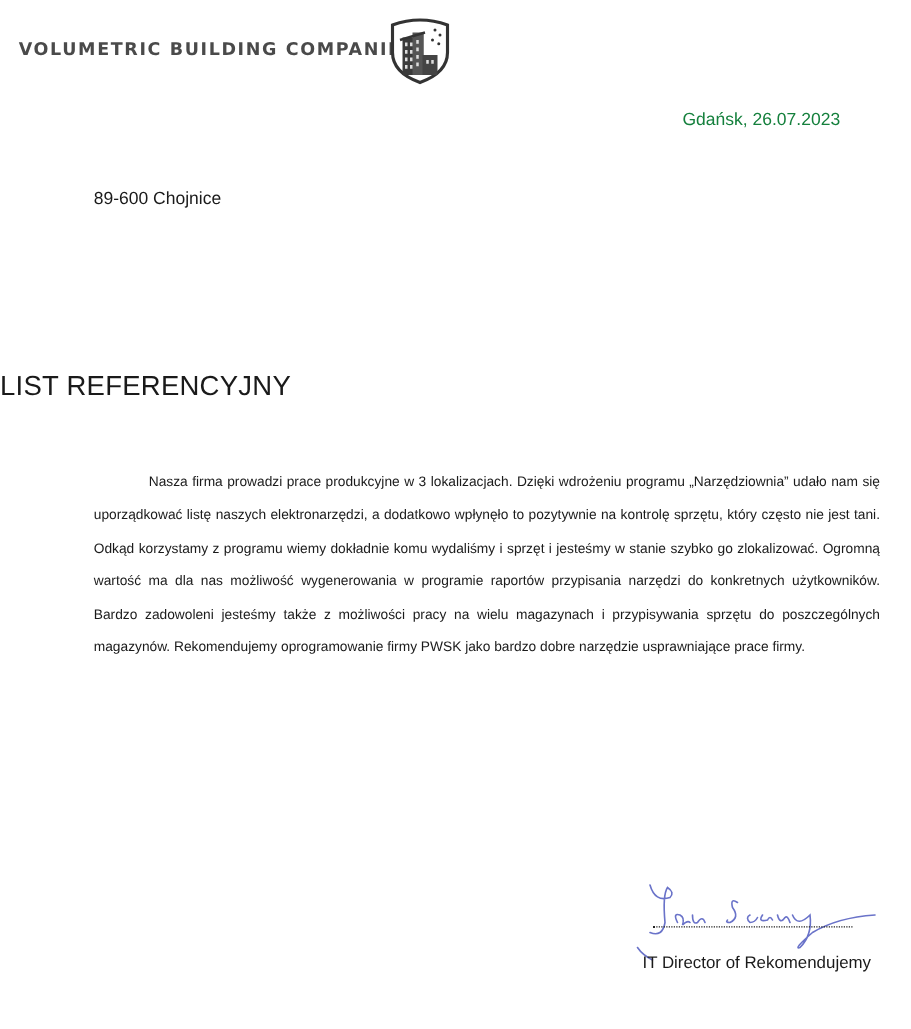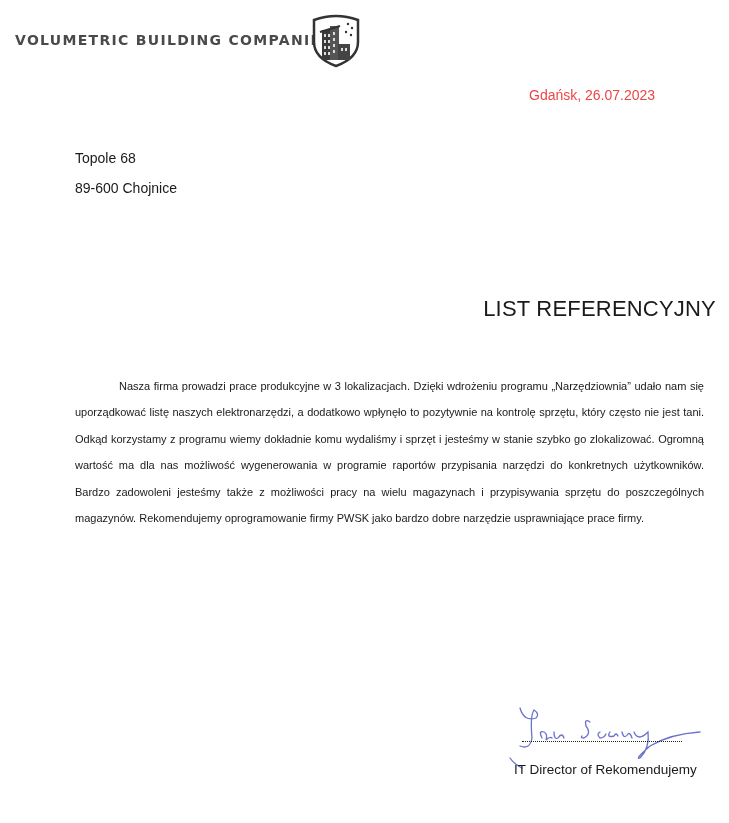--- a/index.html
+++ b/index.html
@@ -7,26 +7,26 @@
       width: 729px; height: 823px; position: relative; overflow: hidden;
       font-family: "Liberation Sans", sans-serif; color: #1a1a1a;
     }
     .brand {
       position: absolute; left: 15px; top: 32px;
       font-family: "DejaVu Sans", sans-serif; font-weight: bold;
       font-size: 14px; letter-spacing: 1.3px; color: #4a4a4a;
     }
     .logo { position: absolute; left: 308px; top: 12px; width: 56px; height: 56px; }
     .date {
-      position: absolute; left: 529px; top: 87px; font-size: 14px; color: #ef4444;
+      position: absolute; left: 546px; top: 87px; font-size: 14px; color: #15803d;
     }
     .address { position: absolute; left: 75px; top: 144px; font-size: 14px; line-height: 29.5px; }
     .address div { white-space: nowrap; }
     .title {
-      position: absolute; left: 0; width: 716px; top: 296px; text-align: right;
+      position: absolute; left: 0; width: 716px; top: 296px; text-align: left;
       font-size: 22px; letter-spacing: 0.2px; color: #1a1a1a;
     }
     .body-text {
       position: absolute; left: 75px; top: 373px; width: 629px;
       font-size: 11px; line-height: 26.4px; text-align: justify;
       text-indent: 44px; color: #1a1a1a;
     }
     .signature { position: absolute; left: 500px; top: 698px; width: 210px; height: 80px; }
     .sig-dots {
       position: absolute; left: 522px; top: 741px; width: 160px;
@@ -68,21 +68,20 @@
     <circle cx="40" cy="12" r="1.2"></circle>
       <circle cx="44" cy="16" r="1.2"></circle>
     <circle cx="38" cy="20" r="1.2"></circle>
       <circle cx="43" cy="23" r="1.2"></circle>
   </g>
 </svg>
 
 <div class="date">Gdańsk, 26.07.2023</div>
 
 <div class="address">
-  <div>Topole 68</div>
   <div>89-600 Chojnice</div>
 </div>
 
 <div class="title">LIST REFERENCYJNY</div>
 
 <div class="body-text">Nasza firma prowadzi prace produkcyjne w 3 lokalizacjach. Dzięki wdrożeniu programu „Narzędziownia” udało nam się uporządkować listę naszych elektronarzędzi, a dodatkowo wpłynęło to pozytywnie na kontrolę sprzętu, który często nie jest tani. Odkąd korzystamy z programu wiemy dokładnie komu wydaliśmy i sprzęt i jesteśmy w stanie szybko go zlokalizować. Ogromną wartość ma dla nas możliwość wygenerowania w programie raportów przypisania narzędzi do konkretnych użytkowników. Bardzo zadowoleni jesteśmy także z możliwości pracy na wielu magazynach i przypisywania sprzętu do poszczególnych magazynów. Rekomendujemy oprogramowanie firmy PWSK jako bardzo dobre narzędzie usprawniające prace firmy.</div>
 
 <svg class="signature" viewBox="0 0 210 80">
   <g fill="none" stroke="#6a73c9" stroke-width="1.3" stroke-linecap="round">
     <path d="M20 10 Q24 24 36 20 Q40 16 34 12 Q30 18 32 40 Q30 52 20 48"></path>

